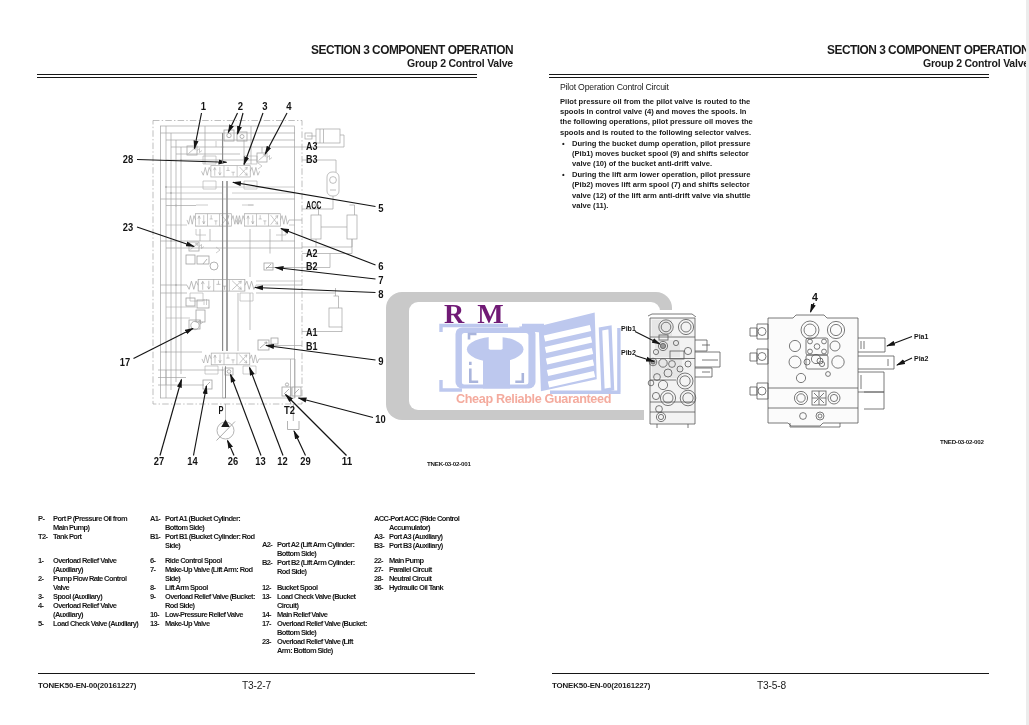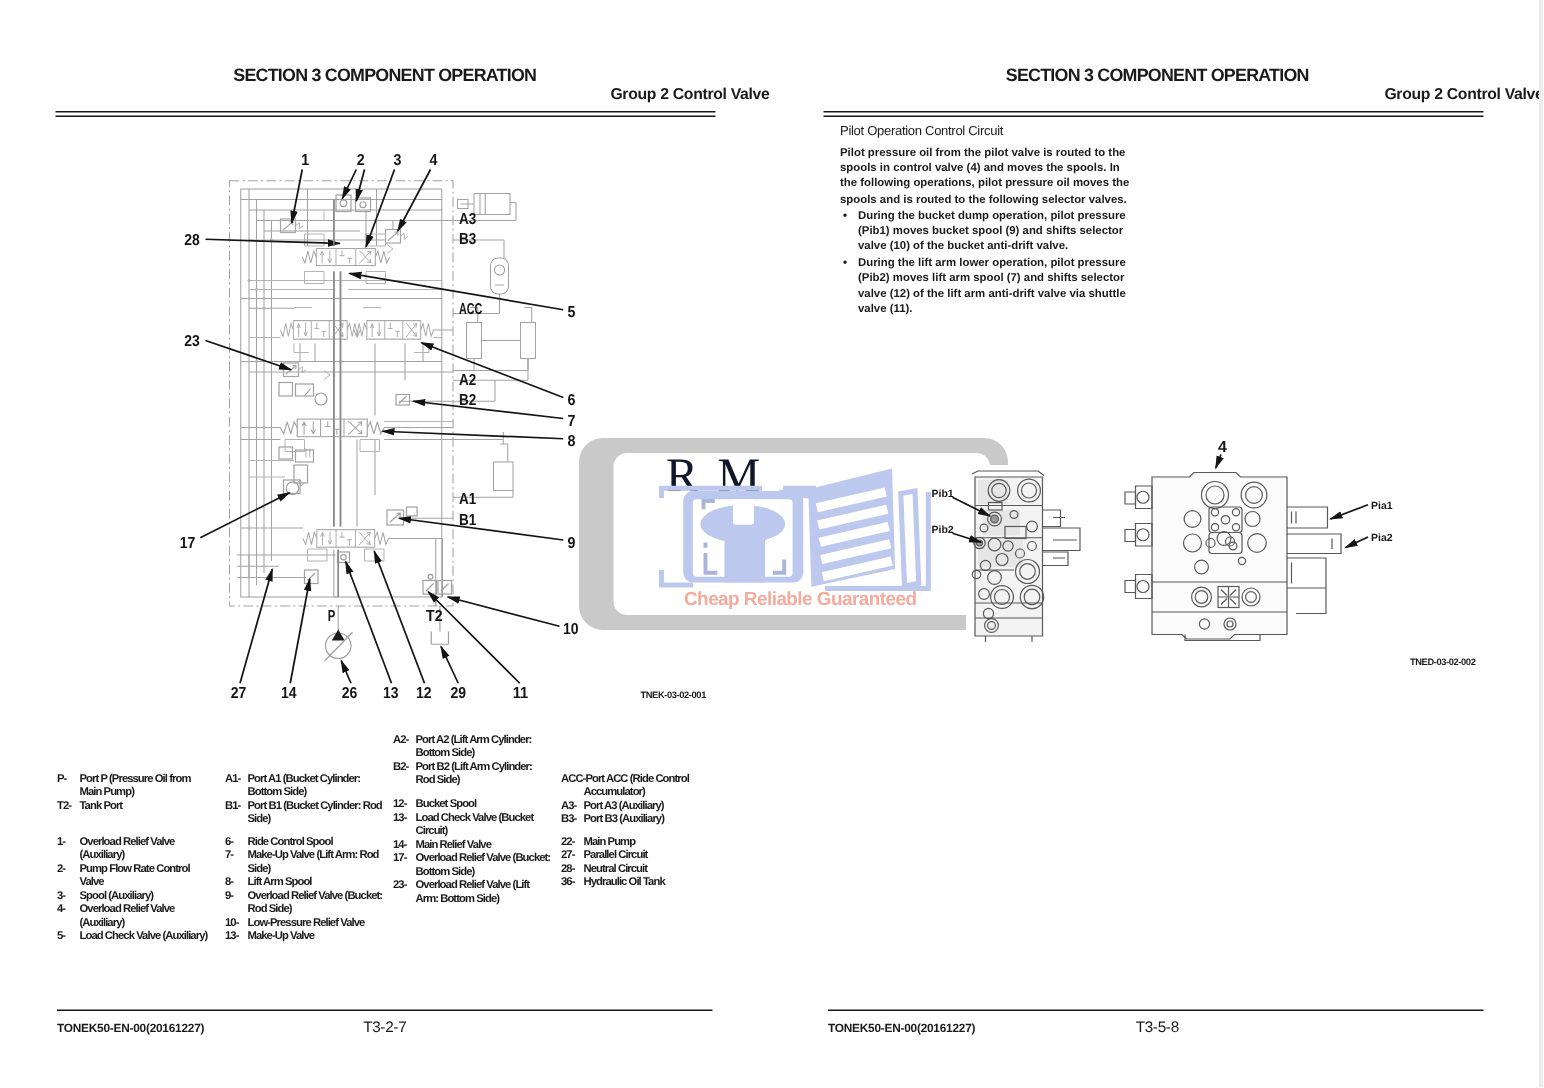--- a/index.html
+++ b/index.html
@@ -1,19 +1,19 @@
 <!DOCTYPE html>
 <html><head>
 <meta charset="utf-8">
 <style>
 *{margin:0;padding:0;box-sizing:border-box}
 body{width:1029px;height:725px;background:#fff;font-family:"Liberation Sans",sans-serif;color:#1a1a1a}
 .abs{position:absolute}
 #pg{position:relative;width:1029px;height:725px;background:#fff;overflow:hidden}
-.h1{font-weight:bold;font-size:11.9px;letter-spacing:-0.5px;text-align:center}
+.h1{font-weight:bold;font-size:11.9px;letter-spacing:-0.5px;text-align:right}
 .h2{font-weight:bold;font-size:10.5px;letter-spacing:-0.2px;text-align:right}
 .rule{border-top:1.6px solid #161616;border-bottom:1px solid #161616;height:4.4px}
 .fline{border-top:1.1px solid #161616}
 .ftxt{font-size:7.9px;letter-spacing:-0.15px;font-weight:600}
 .fnum{font-size:10.2px;font-weight:normal;letter-spacing:-0.2px;text-align:center}
 .cap{font-size:6.2px;font-weight:bold;letter-spacing:-0.25px}
 .body{font-size:7.6px;line-height:10.45px;font-weight:bold;letter-spacing:0px}
 .bh{font-size:8.7px;font-weight:normal;letter-spacing:-0.2px}
 .col{font-size:7.5px;line-height:9.05px;font-weight:bold;letter-spacing:-0.62px}
 .it{position:relative;padding-left:15px}
@@ -222,21 +222,21 @@
 <text x="284" y="413.8" textLength="11" lengthAdjust="spacingAndGlyphs">T2</text>
 </g>
 </svg>
 
 <div class="abs" style="left:386px;top:292px;width:286px;height:128px;z-index:2">
 
 <div class="abs" style="left:0;top:0;width:286px;height:128px;background:#c9c9c9;border-radius:16px"></div>
 
 <div class="abs" style="left:23px;top:10px;width:251px;height:108px;background:#fff;border-radius:9px"></div>
 
-<div class="abs" style="left:58px;top:6px;font-family:'Liberation Serif',serif;font-weight:normal;font-size:32px;color:#0f172a;letter-spacing:0">R<span style="display:inline-block;width:13px"></span>M</div>
+<div class="abs" style="left:58px;top:6px;font-family:'Liberation Serif',serif;font-weight:bold;font-size:28px;color:#701a75;letter-spacing:0">R<span style="display:inline-block;width:13px"></span>M</div>
 
 <svg class="abs" style="left:0;top:0" width="286" height="128" viewBox="0 0 286 128">
 <g stroke="#bdc8ee" fill="none" stroke-width="3.4">
 
 <path d="M55,40 v-6.5 h67 M136,33.5 h22"></path>
 
 <path d="M55,88 v10 h21 M164,100.3 h70.5 M232.9,100.3 V36"></path>
 </g>
 
 <g>
@@ -405,21 +405,21 @@
 <div class="it"><i>A1-</i>Port A1 (Bucket Cylinder:<br>Bottom Side)</div>
 <div class="it"><i>B1-</i>Port B1 (Bucket Cylinder: Rod<br>Side)</div>
 <div class="it gap2"><i>6-</i>Ride Control Spool</div>
 <div class="it"><i>7-</i>Make-Up Valve (Lift Arm: Rod<br>Side)</div>
 <div class="it"><i>8-</i>Lift Arm Spool</div>
 <div class="it"><i>9-</i>Overload Relief Valve (Bucket:<br>Rod Side)</div>
 <div class="it"><i>10-</i>Low-Pressure Relief Valve</div>
 <div class="it"><i>13-</i>Make-Up Valve</div>
 </div>
 
-<div class="abs col" style="left:262px;top:488px;width:114px">
+<div class="abs col" style="left:262px;top:540px;width:114px">
 <div class="it"><i>A2-</i>Port A2 (Lift Arm Cylinder:<br>Bottom Side)</div>
 <div class="it"><i>B2-</i>Port B2 (Lift Arm Cylinder:<br>Rod Side)</div>
 <div class="it gap2"><i>12-</i>Bucket Spool</div>
 <div class="it"><i>13-</i>Load Check Valve (Bucket<br>Circuit)</div>
 <div class="it"><i>14-</i>Main Relief Valve</div>
 <div class="it"><i>17-</i>Overload Relief Valve (Bucket:<br>Bottom Side)</div>
 <div class="it"><i>23-</i>Overload Relief Valve (Lift<br>Arm: Bottom Side)</div>
 </div>
 
 <div class="abs col" style="left:374px;top:513.5px;width:110px">

